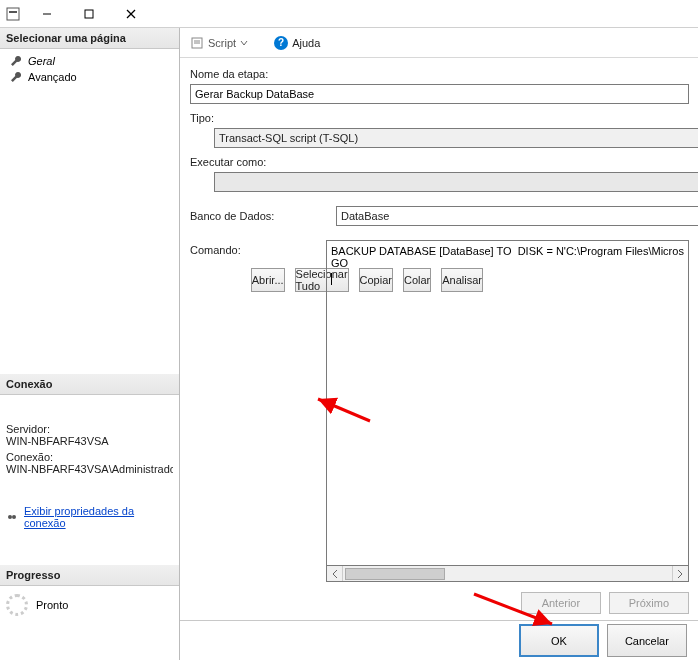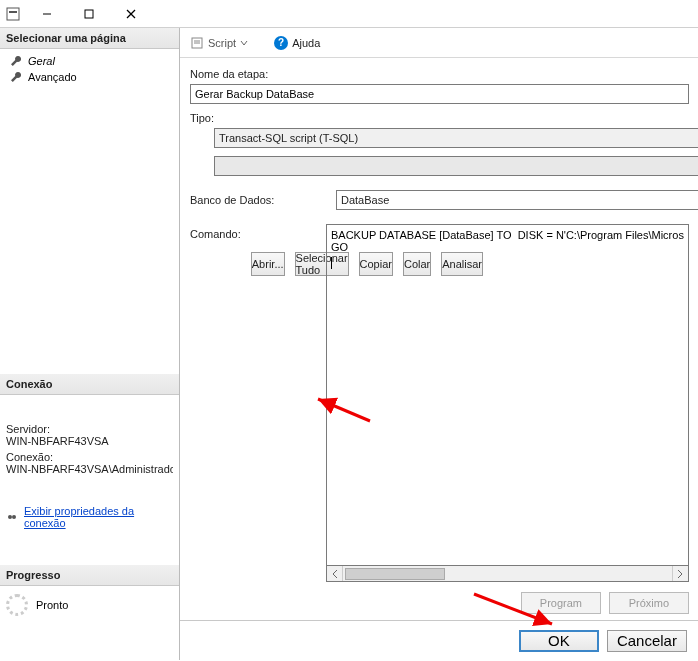--- a/index.html
+++ b/index.html
@@ -53,21 +53,21 @@
   .editor { flex:1; border:1px solid #7a7a7a; padding:4px; font-family: Tahoma, sans-serif; font-size:11px; white-space:pre; overflow:hidden; position:relative; }
   .editor .cursor-line { position:absolute; left:4px; top:32px; width:1px; height:12px; background:#000; }
   .scroll-h { height:16px; border:1px solid #7a7a7a; border-top:none; background:#f0f0f0; position:relative; display:flex; align-items:center; }
   .scroll-h .sbtn { width:16px; height:100%; display:flex; align-items:center; justify-content:center; border-right:1px solid #ccc; }
   .scroll-h .sbtn.right { margin-left:auto; border-left:1px solid #ccc; border-right:none; }
   .scroll-h .thumb { position:absolute; left:18px; top:2px; height:12px; width:100px; background:#cfcfcf; border:1px solid #aaa; }
 
   .nav-row { display:flex; justify-content:flex-end; gap:8px; padding:10px 0 6px 0; }
   .nav-btn { width:80px; height:22px; border:1px solid #bbb; background:#f3f3f3; display:flex; align-items:center; justify-content:center; color:#9a9a9a; }
   .footer { height:40px; border-top:1px solid #c8c8c8; display:flex; justify-content:flex-end; align-items:center; gap:8px; padding:0 12px; }
-  .footer .fbtn { width:80px; height:22px; border:1px solid #999; background: linear-gradient(#f8f8f8,#e8e8e8); display:flex; align-items:center; justify-content:center; font-size:15px; }
+  .footer .fbtn { width:80px; height:33px; border:1px solid #999; background: linear-gradient(#f8f8f8,#e8e8e8); display:flex; align-items:center; justify-content:center; font-size:11px; }
   .footer .fbtn.primary { border:2px solid #3b86c8; }
 
   .arrow { position:absolute; pointer-events:none; }
   svg { display:block; }
 </style>
 </head>
 <body>
 
 <div class="titlebar">
   <span class="tb-icon">
@@ -184,20 +184,21 @@
           <span>Transact-SQL script (T-SQL)</span>
           <span class="caret">
               <svg width="8" height="8">
                 <path d="M1 2 L4 6 L7 2" fill="none" stroke="#555"></path>
               </svg>
             </span>
         </div>
       </div>
 
       <div class="fld">
+        <span class="fld-label">Executar como:</span>
         <div class="combo empty">
           <span></span>
           <span class="caret">
               <svg width="8" height="8">
                 <path d="M1 2 L4 6 L7 2" fill="none" stroke="#555"></path>
               </svg>
             </span>
         </div>
       </div>
 
@@ -239,21 +240,21 @@
             <div class="sbtn right">
                 <svg width="6" height="8">
                   <path d="M1 0 L5 4 L1 8" fill="none" stroke="#666"></path>
                 </svg>
               </div>
           </div>
         </div>
       </div>
 
       <div class="nav-row">
-        <div class="nav-btn">Program</div>
+        <div class="nav-btn">Anterior</div>
         <div class="nav-btn">Próximo</div>
       </div>
     </div>
 
     <div class="footer">
       <div class="fbtn primary">OK</div>
       <div class="fbtn">Cancelar</div>
     </div>
 
     <svg class="arrow" style="left:132px; top:365px;" width="60" height="30">

